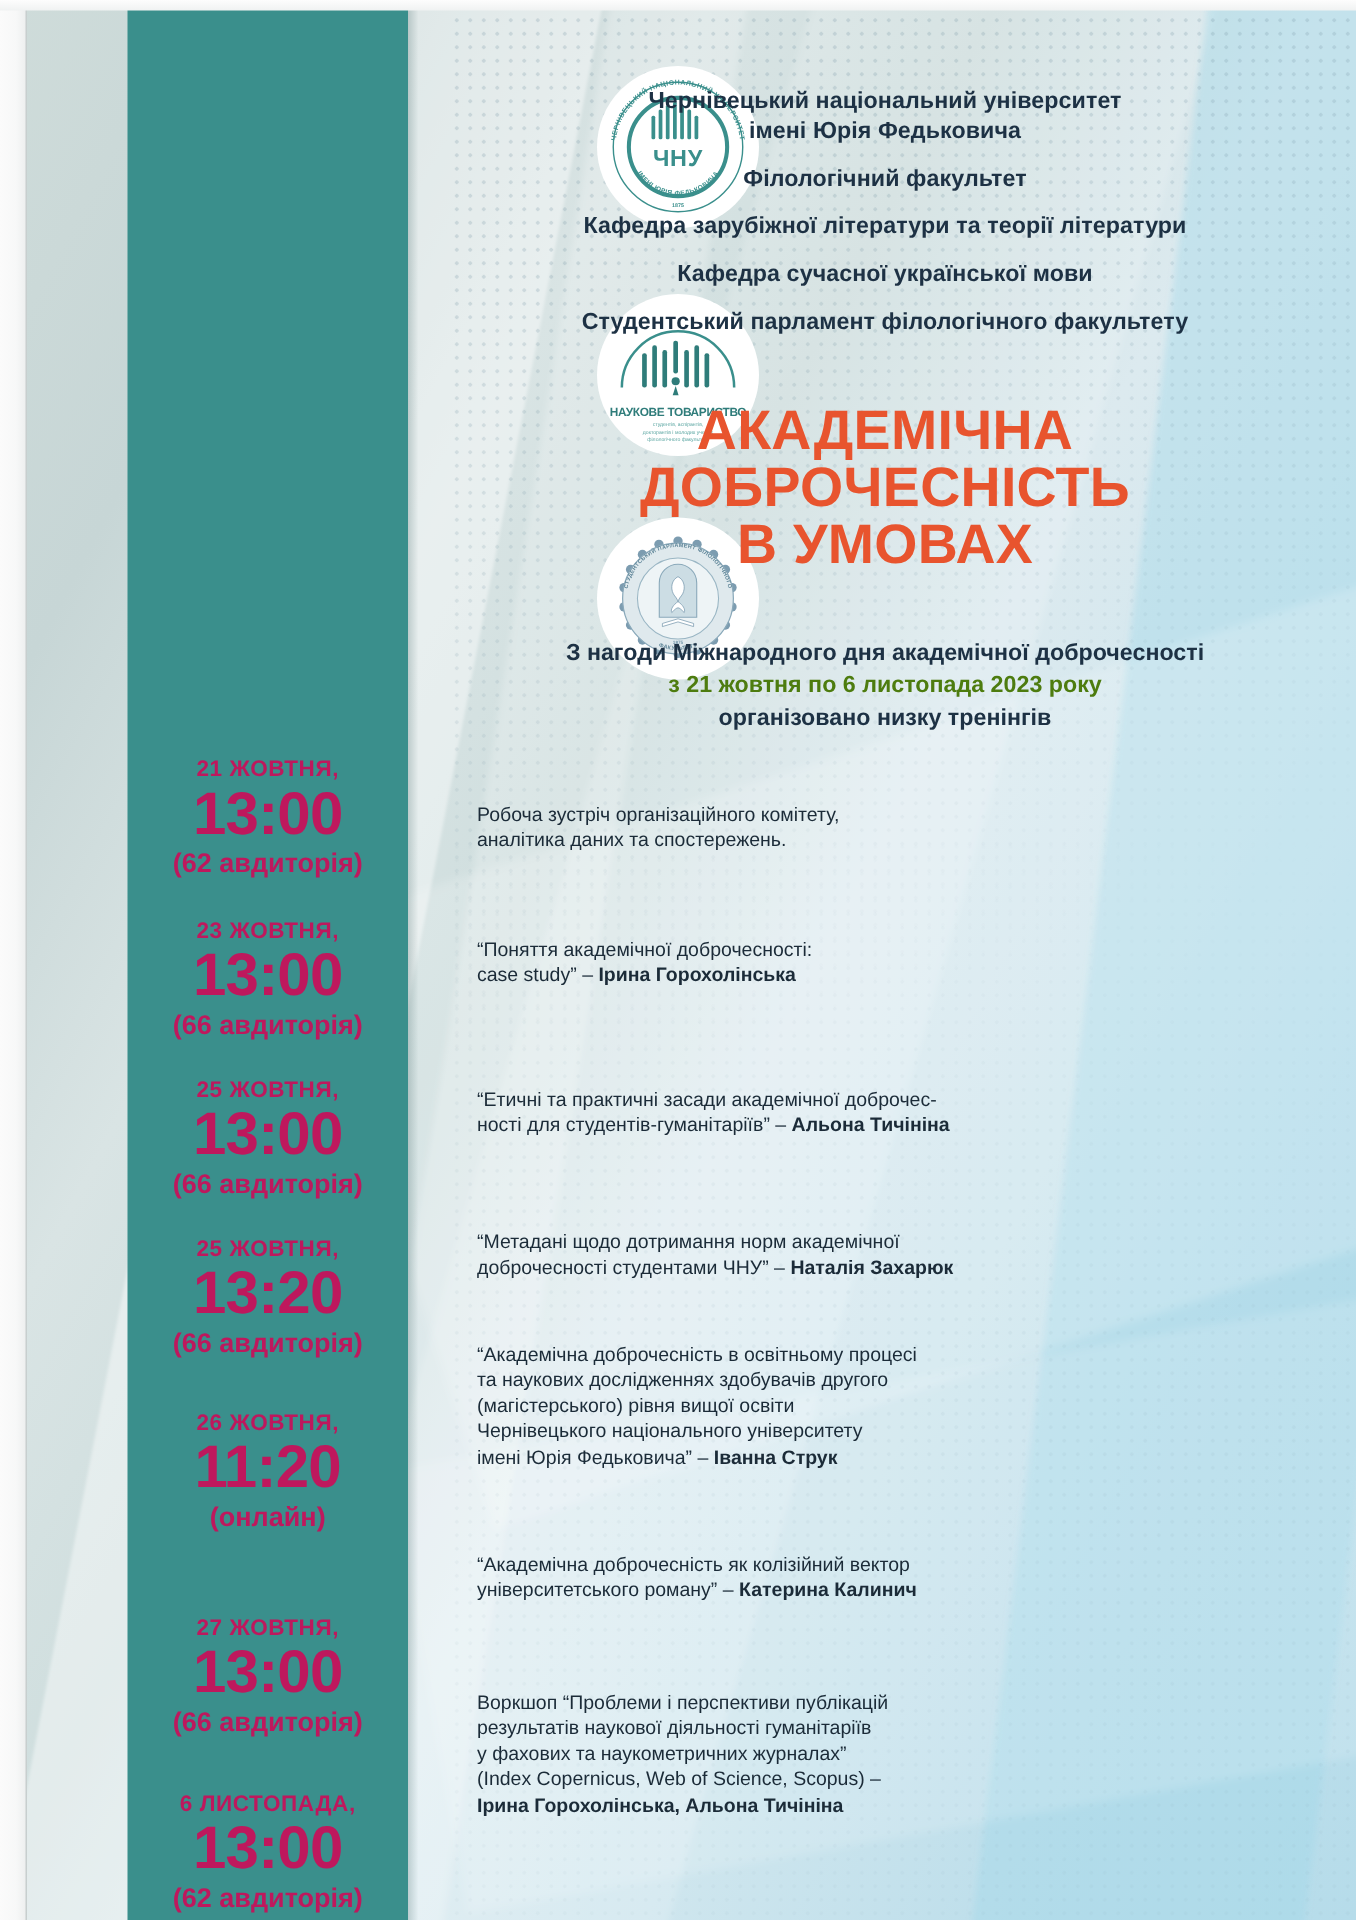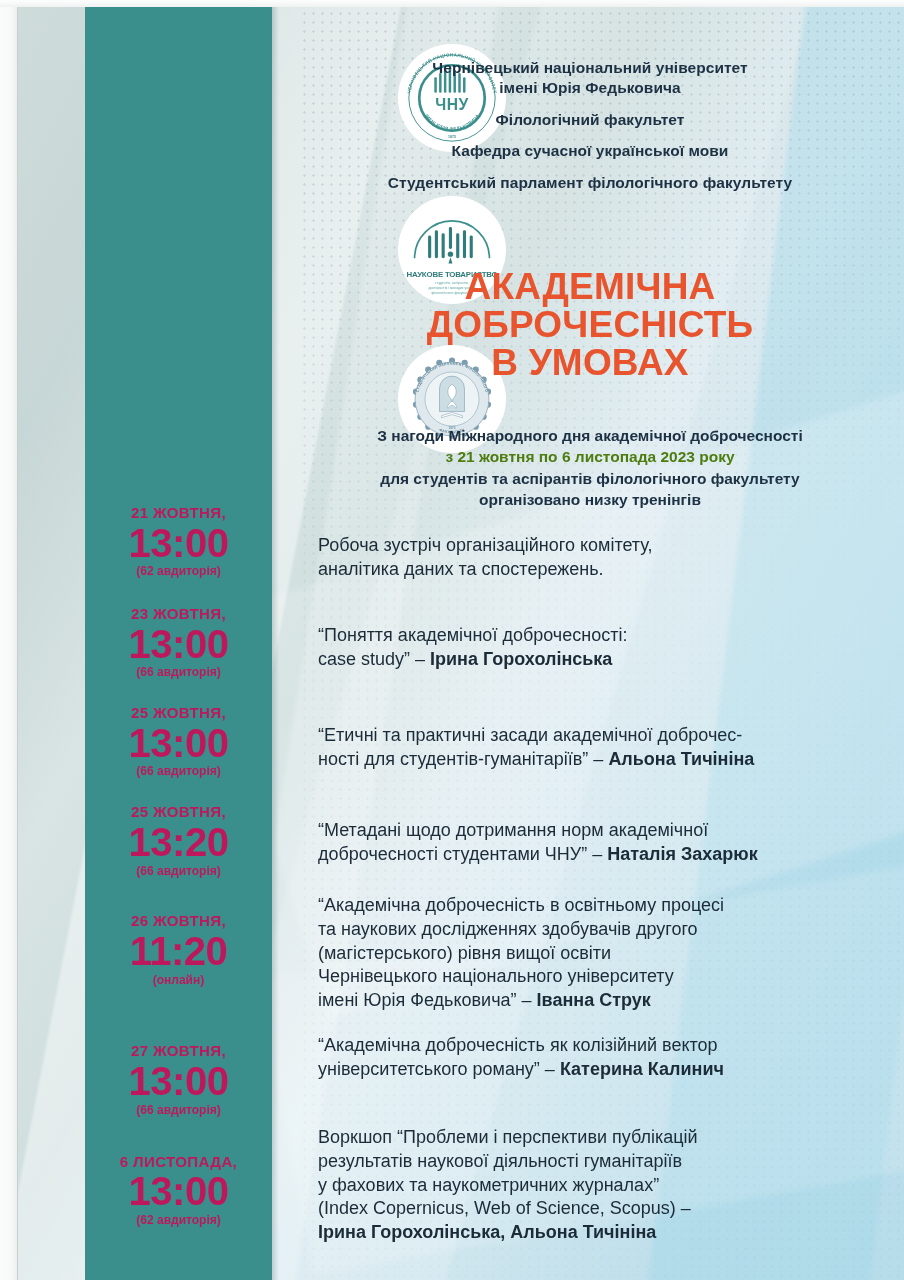--- a/index.html
+++ b/index.html
@@ -169,21 +169,21 @@
     line-height: 1.1;
     margin-bottom: 1px;
   }
   .sched-time {
     font-size: 40px;
     font-weight: bold;
     line-height: 1.02;
     letter-spacing: -0.5px;
   }
   .sched-room {
-    font-size: 12px;
+    font-size: 18px;
     font-weight: bold;
     line-height: 1.15;
     margin-top: 2px;
   }
 
   
   .org-block {
     position: absolute;
     left: 300px;
     top: 58px;
@@ -234,21 +234,21 @@
 
   
   .events {
     position: absolute;
     left: 318px;
     top: 534px;
     width: 565px;
     color: #1b2b38;
   }
   .event {
-    font-size: 18px;
+    font-size: 13px;
     line-height: 1.32;
     font-weight: normal;
   }
   .event b { font-weight: bold; }
 
   .ev-0 { position: absolute; top: 0px; }
   .ev-1 { position: absolute; top: 90px; }
   .ev-2 { position: absolute; top: 190px; }
   .ev-3 { position: absolute; top: 285px; }
   .ev-4 { position: absolute; top: 360px; }
@@ -369,34 +369,34 @@
       <text font-family="'Liberation Sans',sans-serif" font-size="3.5" font-weight="bold" fill="#5d8497" letter-spacing="0.25">
         <textPath href="#arcBot3" startOffset="50%" text-anchor="middle">ФАКУЛЬТЕТУ</textPath>
       </text>
       <text x="50" y="79" text-anchor="middle" font-family="'Liberation Sans',sans-serif" font-size="3" font-weight="bold" fill="#6f93a8">1875</text>
     </svg>
   </div>
 
   <div class="org-block">
     <div class="org-line">Чернівецький національний університет<br>імені Юрія Федьковича</div>
     <div class="org-line">Філологічний факультет</div>
+    <div class="org-line">Кафедра зарубіжної літератури та теорії літератури</div>
     <div class="org-line">Кафедра сучасної української мови</div>
     <div class="org-line">Студентський парламент філологічного факультету</div>
   </div>
 
   <div class="title-block">
     <div class="title-line">АКАДЕМІЧНА</div>
     <div class="title-line">ДОБРОЧЕСНІСТЬ</div>
     <div class="title-line">В УМОВАХ</div>
   </div>
 
   <div class="intro-block">
     <div class="intro-line">З нагоди Міжнародного дня академічної доброчесності</div>
     <div class="intro-line accent">з 21 жовтня по 6 листопада 2023 року</div>
-    <div class="intro-line">для студентів та аспірантів філологічного факультету</div>
     <div class="intro-line">організовано низку тренінгів</div>
   </div>
 
   <div class="schedule">
     <div class="sched-item" style="margin-bottom:27px">
       <div class="sched-date">21 жовтня,</div>
       <div class="sched-time">13:00</div>
       <div class="sched-room">(62 авдиторія)</div>
     </div>
     <div class="sched-item" style="margin-bottom:25px">

